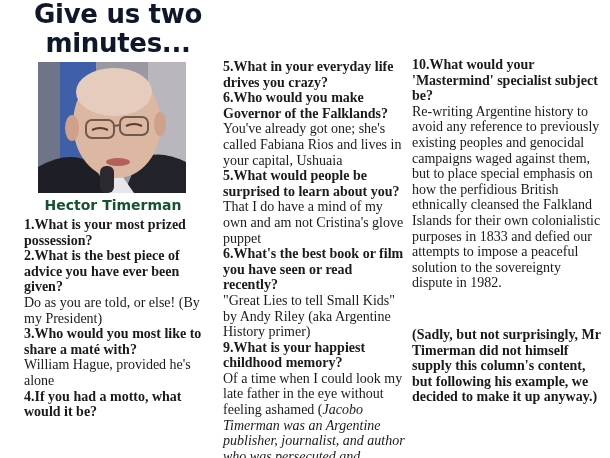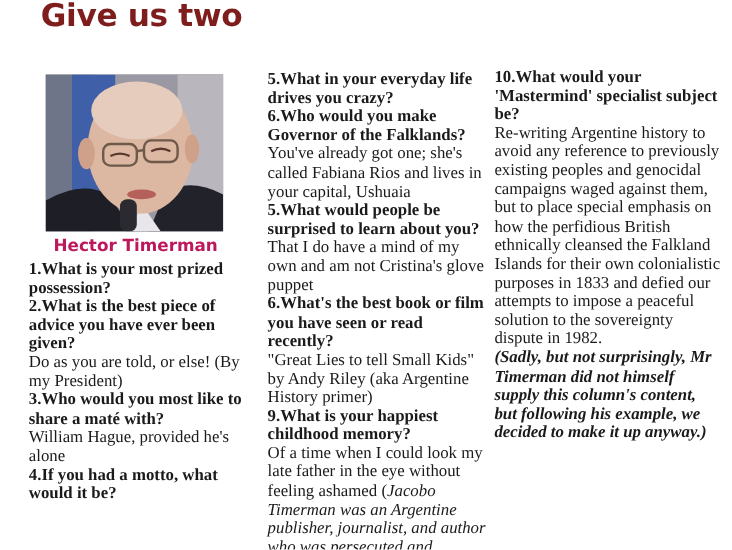--- a/index.html
+++ b/index.html
@@ -1,34 +1,35 @@
 <!DOCTYPE html>
 <html><head>
 <meta charset="utf-8">
 <style>
   html, body { margin:0; padding:0; background:#fff; }
   body { width:610px; height:458px; position:relative; overflow:hidden; font-family:"Liberation Serif", serif; color:#1a1a1a; }
-  .headline { position:absolute; left:18px; top:0px; width:200px; text-align:center; font-family:"DejaVu Sans", sans-serif; font-weight:bold; font-size:26px; line-height:29px; letter-spacing:-0.3px; color:#7f1d1d; }
+  .headline { position:absolute; left:18px; top:0px; width:200px; text-align:center; font-family:"DejaVu Sans", sans-serif; font-weight:bold; font-size:26px; line-height:29px; letter-spacing:-0.3px; color:#0f172a; }
   .photo { position:absolute; left:38px; top:62px; width:148px; height:131px; overflow:hidden; background:#8d8c96; }
   .photo svg { display:block; }
-  .caption { position:absolute; left:18px; top:197px; width:190px; text-align:center; font-family:"DejaVu Sans", sans-serif; font-weight:bold; font-size:14px; line-height:17px; color:#be185d; }
+  .caption { position:absolute; left:18px; top:197px; width:190px; text-align:center; font-family:"DejaVu Sans", sans-serif; font-weight:bold; font-size:14px; line-height:17px; color:#14532d; }
   .col { position:absolute; font-size:14px; line-height:15.6px; }
   .col1 { left:24px; top:217px; width:192px; }
   .col2 { left:223px; top:59px; width:182px; }
   .col3 { left:412px; top:57px; width:190px; }
   .q { font-weight:bold; display:block; }
   .a { display:block; }
   .i { font-style:italic; }
-  .bi { font-style:italic; font-weight:bold; display:block; }
+  .bi { font-weight:bold; display:block;margin-top:36px; }
 </style>
 </head>
 <body>
 
 <div class="headline">
   <div>Give us two</div>
+  <div>minutes...</div>
 </div>
 
 <div class="photo">
   <svg width="148" height="131" viewBox="0 0 148 131">
     <rect x="0" y="0" width="148" height="131" fill="#9a98a3"></rect>
     <rect x="0" y="0" width="40" height="131" fill="#6f7588"></rect>
     <rect x="22" y="0" width="36" height="100" fill="#3f5fa8"></rect>
     <rect x="110" y="0" width="38" height="131" fill="#b9b6bd"></rect>
     <path d="M0 105 Q30 88 52 100 L74 131 L0 131 Z" fill="#1e1f26"></path>
     <path d="M148 100 Q120 86 100 98 L86 131 L148 131 Z" fill="#22232a"></path>

